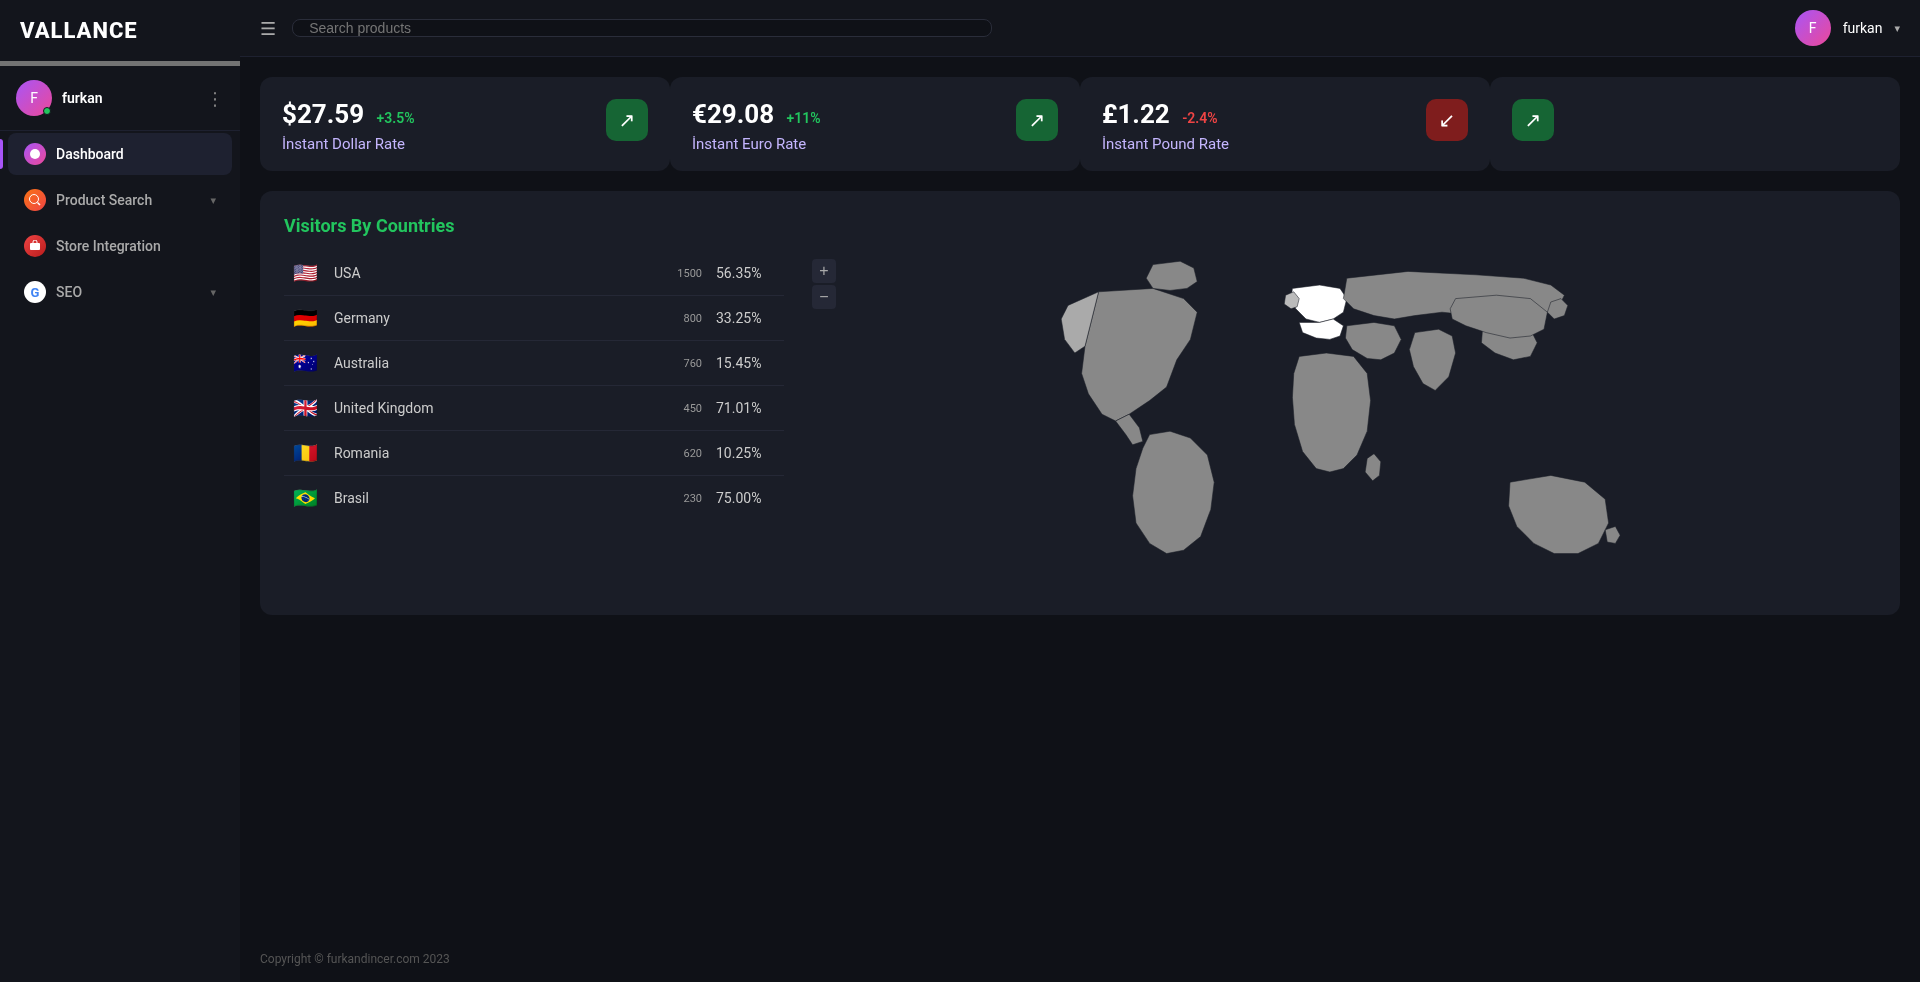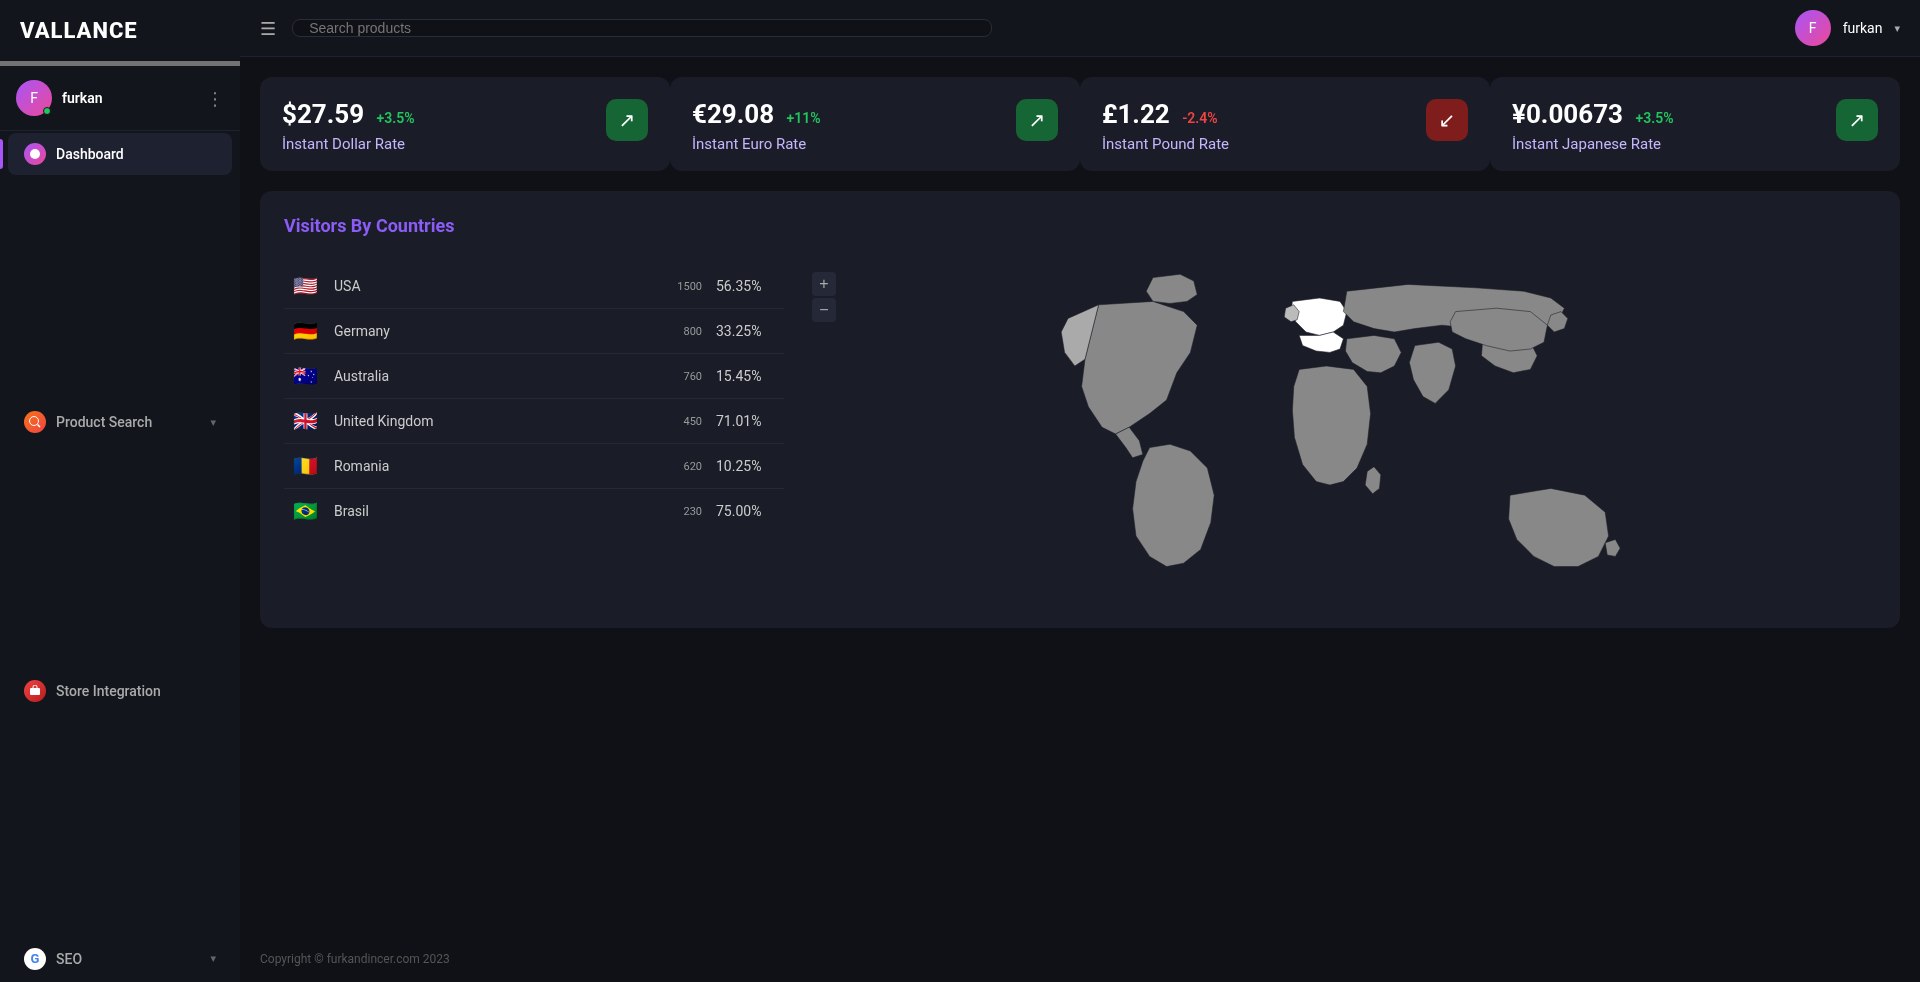--- a/index.html
+++ b/index.html
@@ -73,21 +73,20 @@
       padding: 14px 20px 8px;
       font-size: 11px;
       color: #666;
       text-transform: uppercase;
       letter-spacing: 1px;
     }
     .sidebar-nav {
       display: flex;
       flex-direction: column;
       flex: 1;
-      justify-content: space-between;
     }
     .nav-item {
       display: flex;
       align-items: center;
       padding: 10px 16px;
       cursor: pointer;
       border-radius: 8px;
       margin: 2px 8px;
       color: #aaa;
       font-size: 14px;
@@ -239,22 +238,22 @@
 
     
     .map-section {
       background: #1a1d27;
       border-radius: 12px;
       padding: 24px;
     }
     .map-section-title {
       font-size: 18px;
       font-weight: 700;
-      color: #8b5cf6;
-      margin-bottom: 28px;
+      color: #22c55e;
+      margin-bottom: 15px;
     }
     .map-content {
       display: flex;
       gap: 20px;
     }
     .country-table {
       flex: 0 0 500px;
     }
     .country-row {
       display: flex;
@@ -427,27 +426,20 @@
           <div class="rate-card-value">
             <span>£1.22</span>
             <span class="change negative">-2.4%</span>
           </div>
           <div class="rate-card-label">İnstant Pound Rate</div>
         </div>
         <div class="rate-card-icon red">↙</div>
       </div>
 
       <div class="rate-card">
-        <div class="rate-card-info">
-          <div class="rate-card-value">
-            <span>¥0.00673</span>
-            <span class="change positive">+3.5%</span>
-          </div>
-          <div class="rate-card-label">İnstant Japanese Rate</div>
-        </div>
         <div class="rate-card-icon green">↗</div>
       </div>
 
     </div>
 
     <div class="map-section">
       <div class="map-section-title">Visitors By Countries</div>
       <div class="map-content">
 
         <div class="country-table">

